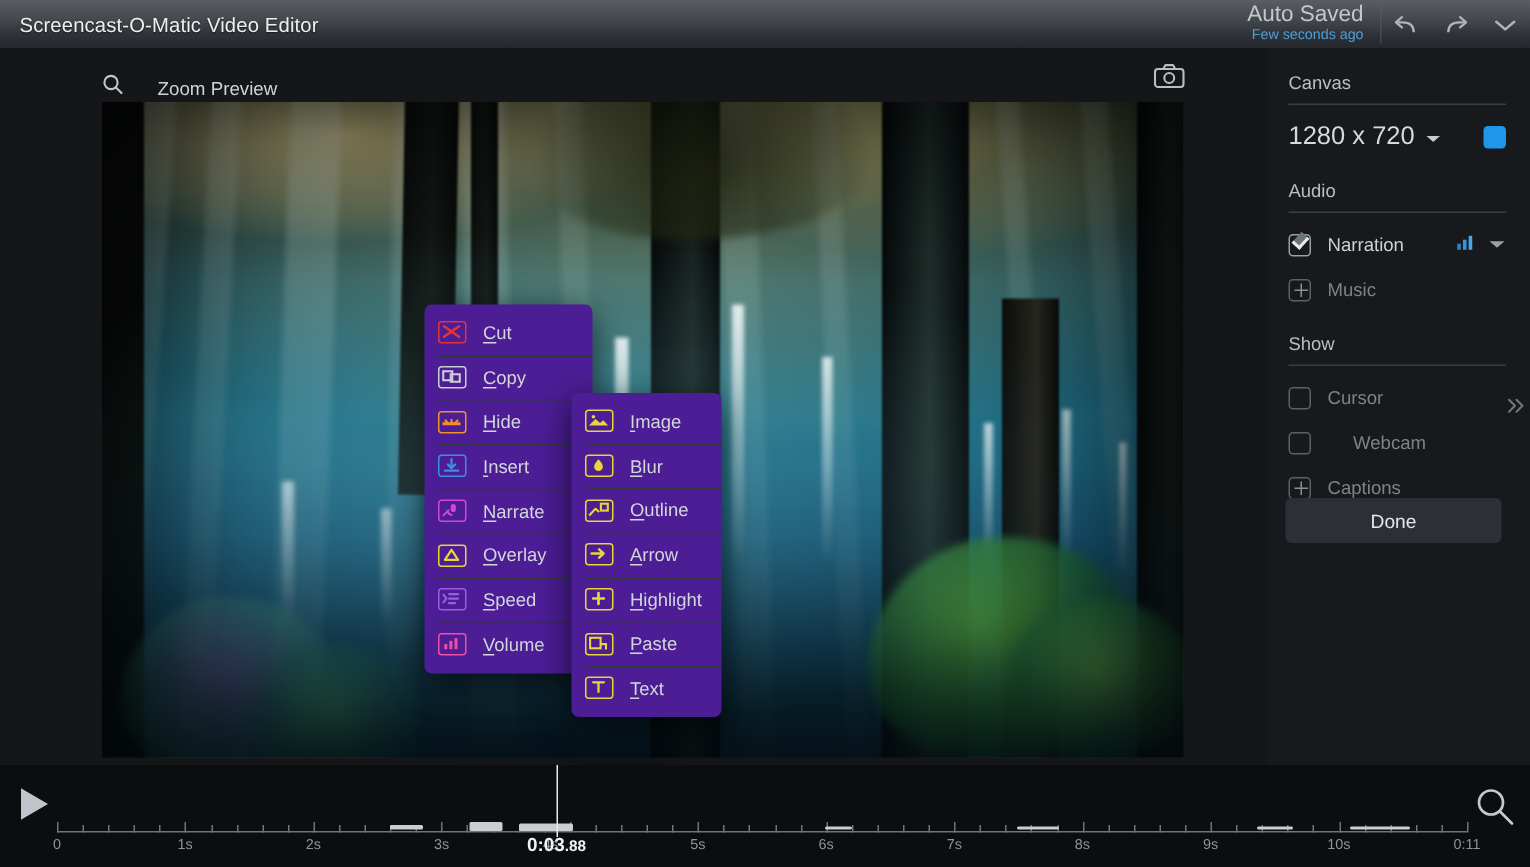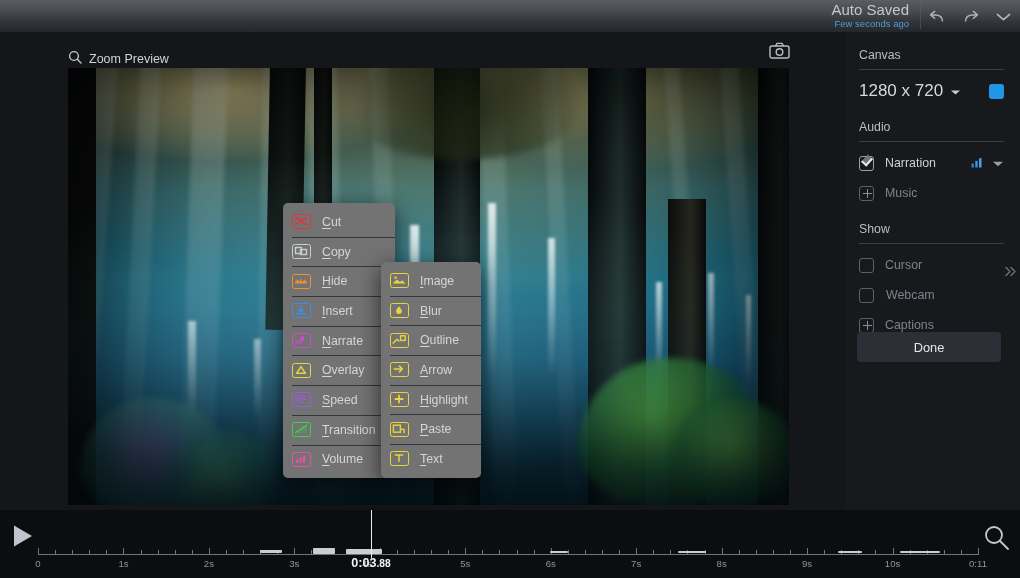--- a/index.html
+++ b/index.html
@@ -34,21 +34,21 @@
   
   .stage {
     position: absolute; left: 0; top: 32px; width: 845px; height: 478px;
     background: #141619;
   }
   .preview-head {
     position:absolute; left:0; top:0; width:845px; height:32px;
     display:flex; align-items:center;
   }
   .zoom-preview {
-    display:flex; align-items:center; gap:7px; margin-left: 68px; margin-top: 21px;
+    display:flex; align-items:center; gap:23px; margin-left: 68px; margin-top: 21px;
   }
   .zoom-preview .zp-label { color:#cfd3d6; font-size: 12.5px; }
   .cam-btn { position:absolute; right: 55px; top: 10px; }
 
   .video {
     position:absolute; left: 68px; top: 36px; width: 721px; height: 437px;
     overflow:hidden; background:#0a1418;
   }
   .vfx { position:absolute; inset:0; }
 
@@ -83,21 +83,21 @@
   }
   .v-haze {
     background:
       radial-gradient(75% 55% at 40% 58%, rgba(120,200,215,.26) 0%, rgba(40,90,110,0) 70%),
       linear-gradient(180deg, rgba(0,0,0,0) 55%, rgba(6,28,40,.55) 100%);
   }
   .v-vig { box-shadow: inset 0 0 110px 34px rgba(0,0,0,.72); }
 
   
   .menu {
-    position:absolute; background:#737373; border-radius: 5px;
+    position:absolute; background:#4c1d95; border-radius: 5px;
     box-shadow: 0 6px 22px rgba(0,0,0,.65);
     padding: 4px 0;
   }
   .menu-main { left: 283px; top: 171px; width: 112px; }
   .menu-sub  { left: 381px; top: 230px; width: 100px; }
   .mi {
     position:relative; display:flex; align-items:center; height: 29.7px;
     padding: 0 0 0 9px; cursor: default;
   }
   .mi + .mi::before {
@@ -185,20 +185,21 @@
     color:#f0f3f5; font-size: 12.6px; font-weight: bold; white-space:nowrap;
   }
   .ph-read .frac { font-size: 10.2px; }
 </style>
 </head>
 <body>
 
 <div id="app">
 
   <div class="titlebar">
+    <div class="titlebar-text">Screencast-O-Matic Video Editor</div>
     <div class="title-right">
       <div class="autosave">
         <span class="as1">Auto Saved</span>
         <span class="as2">Few seconds ago</span>
       </div>
       <div class="tb-divider"></div>
       <div class="tb-btn">
         <span>
           <svg width="19" height="15" viewBox="0 0 19 15">
               <path d="M14.5 12.5c0-4.2-2.6-6.6-7.5-6.6H3.6" fill="none" stroke="#aeb4ba" stroke-width="1.5"></path>
@@ -356,29 +357,20 @@
       <div class="mi">
         <span class="mi-ico" style="color:#9a5ce0;">
           <svg width="16" height="12" viewBox="0 0 16 12" style="position:absolute;left:0;top:0">
               <path d="M6.4 3h6M6.4 6h6M6.4 9h4" stroke="#9a5ce0" stroke-width="1.5" stroke-linecap="round"></path>
               <path d="M2.6 3.4 4.6 6l-2 2.6" fill="none" stroke="#9a5ce0" stroke-width="1.4" stroke-linecap="round" stroke-linejoin="round"></path>
             </svg>
         </span>
         <span class="mi-label"><u>S</u>peed</span>
       </div>
 
-      <div class="mi">
-        <span class="mi-ico" style="color:#35d94a;">
-          <svg width="16" height="12" viewBox="0 0 16 12" style="position:absolute;left:0;top:0">
-              <path d="M2 10 14 2" stroke="#35d94a" stroke-width="1.5"></path>
-              <path d="M2 10h12V2z" fill="rgba(53,217,74,.22)"></path>
-            </svg>
-        </span>
-        <span class="mi-label"><u>T</u>ransition</span>
-      </div>
 
       <div class="mi">
         <span class="mi-ico" style="color:#ef4fa6;">
           <svg width="16" height="12" viewBox="0 0 16 12" style="position:absolute;left:0;top:0">
               <rect x="3.2" y="6.4" width="2" height="3.4" fill="#ef4fa6"></rect>
               <rect x="6.6" y="4.2" width="2" height="5.6" fill="#ef4fa6"></rect>
               <rect x="10" y="2.4" width="2" height="7.4" fill="#ef4fa6"></rect>
             </svg>
         </span>
         <span class="mi-label"><u>V</u>olume</span>
@@ -518,21 +510,21 @@
     </div>
 
     <div class="sec-title" style="padding-top:14px;">Show</div>
     <div class="sec-rule"></div>
     <div class="row" style="margin-top:6px;">
       <span class="chk dim"></span>
       <span class="row-label dim" style="margin-left:11px;">Cursor</span>
     </div>
     <div class="row">
       <span class="chk dim"></span>
-      <span class="row-label dim" style="margin-left:12px;">Webcam</span>
+      <span class="row-label dim" style="margin-left:28px;">Webcam</span>
     </div>
     <div class="row">
       <span class="chk dim">
           <span class="plus-h"></span>
           <span class="plus-v"></span>
         </span>
       <span class="row-label dim" style="margin-left:11px;">Captions</span>
     </div>
 
     <div class="expand-arrow">

